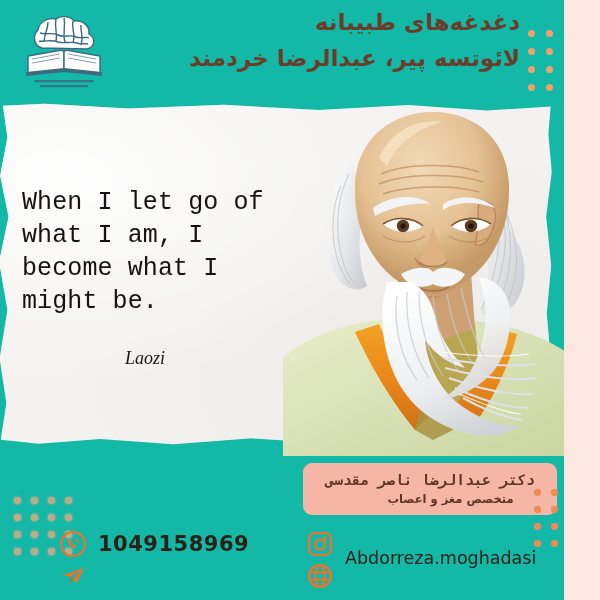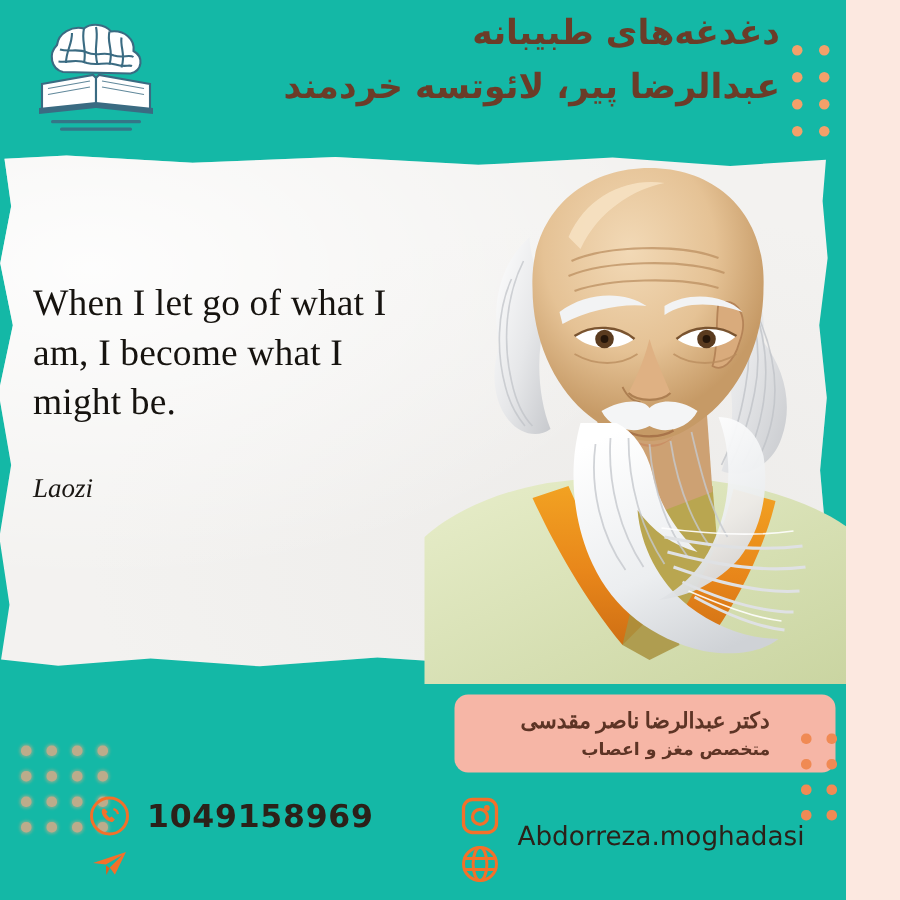--- a/index.html
+++ b/index.html
@@ -60,43 +60,43 @@
   #paper-texture{
     position:absolute;inset:0;
     background:
       radial-gradient(ellipse at 12% 22%,rgba(255,255,255,.85) 0%,rgba(255,255,255,0) 55%),
       radial-gradient(ellipse at 78% 78%,rgba(232,230,228,.55) 0%,rgba(255,255,255,0) 60%);
   }
 
   
   #quote-block{position:absolute;top:186px;left:22px;width:270px;}
   #quote-text{
-    font-family:Liberation Serif, serif;
+    font-family:Liberation Mono, monospace;
     font-size:25px;line-height:33px;color:#16130f;
     letter-spacing:.1px;
   }
   #quote-author{
     font-family:"Liberation Serif","DejaVu Serif",serif;
     font-style:italic;font-size:18px;color:#1a1713;
-    text-align:left;margin-top:30px;padding-right:24px;
+    text-align:center;margin-top:30px;padding-right:24px;
   }
 
   
   #portrait{position:absolute;top:96px;left:283px;width:310px;height:360px;}
   #portrait svg{display:block;width:100%;height:100%;}
 
   
   #doctor-badge{
     position:absolute;top:463px;left:303px;width:254px;height:52px;
     background:#f6b6a6;border-radius:9px;
     display:flex;flex-direction:column;align-items:center;justify-content:center;
     direction:rtl;
   }
   #doctor-name{
-    font-family:Liberation Serif, serif;font-weight:bold;
+    font-family:Liberation Mono, monospace;font-weight:bold;
     font-size:14.5px;color:#5d3425;line-height:19px;
   }
   #doctor-specialty{
     font-family:"DejaVu Sans",sans-serif;font-weight:bold;
     font-size:11.5px;color:#5d3425;line-height:16px;margin-left:41px;
   }
 
   
   .contact-col{position:absolute;}
   #contact-left{top:528px;left:58px;}
@@ -168,21 +168,21 @@
       </g>
       <g fill="#3a6b82" opacity=".85">
         <rect x="16" y="72" width="60" height="2.2" rx="1"></rect>
         <rect x="22" y="77" width="48" height="2.2" rx="1"></rect>
       </g>
     </svg>
   </div>
 
   <div id="header-block">
     <div class="htitle" id="header-line1">دغدغه‌های طبیبانه</div>
-    <div class="htitle" id="header-line2">عبدالرضا پیر، لائوتسه خردمند</div>
+    <div class="htitle" id="header-line2">لائوتسه پیر، عبدالرضا خردمند</div>
   </div>
 
   <div id="quote-block">
     <div id="quote-text">When I let go of what I am, I become what I might be.</div>
     <div id="quote-author">Laozi</div>
   </div>
 
   <div id="portrait">
     <svg viewBox="0 0 310 360" xmlns="http://www.w3.org/2000/svg">
       <defs>

